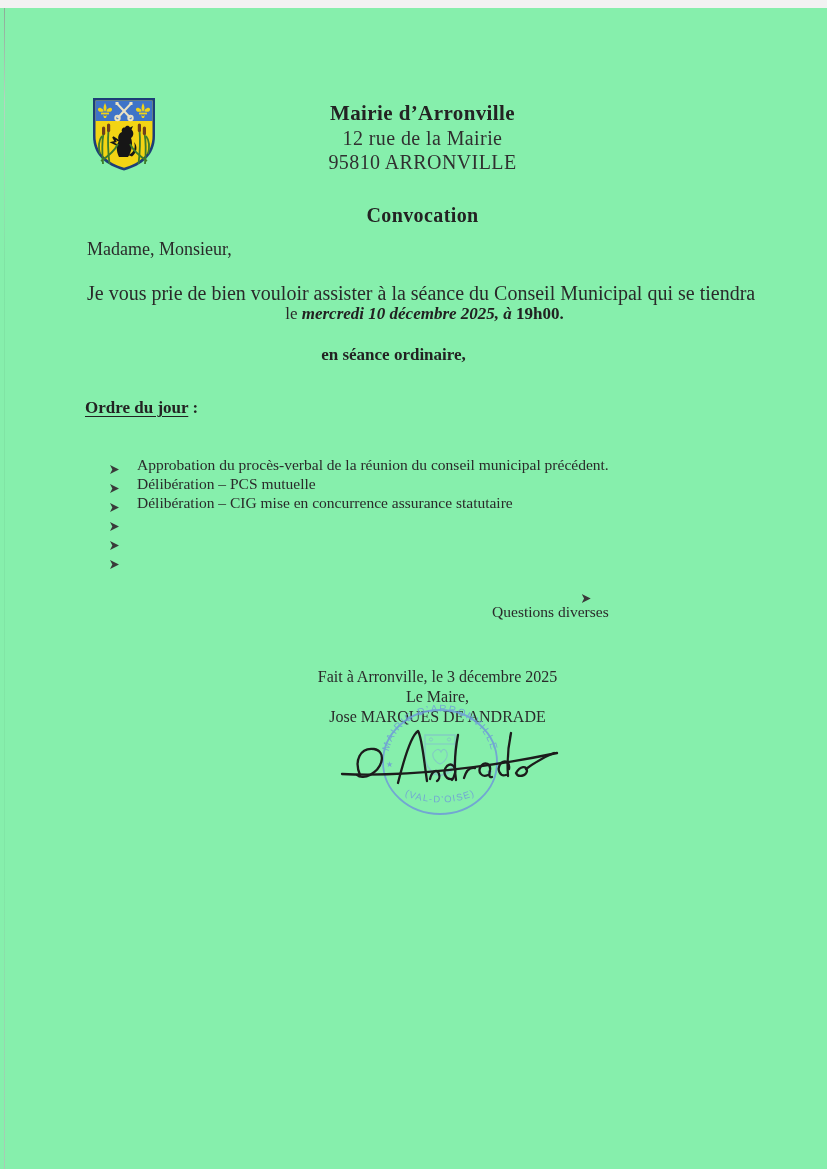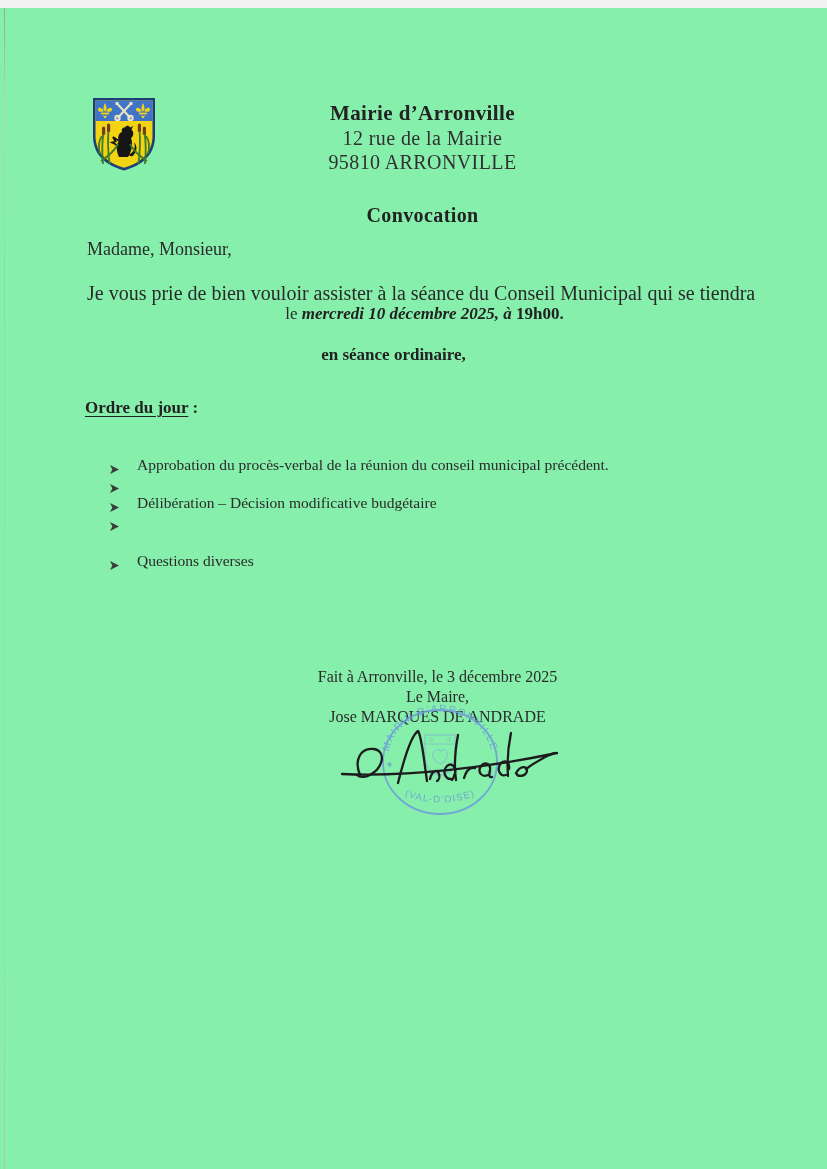--- a/index.html
+++ b/index.html
@@ -36,21 +36,21 @@
   .intro{left:87px;top:274px;width:700px;font-size:20px;white-space:nowrap;}
   .dateline{left:11px;top:296px;width:827px;text-align:center;font-size:17px;white-space:nowrap;}
   .dateline .b{font-weight:bold;color:#222;font-style:italic;}
   .dateline .u{font-weight:bold;color:#222;text-underline-offset:2px;}
   .session{left:-20px;top:337px;width:827px;text-align:center;
     font-size:17px;font-weight:bold;color:#222;}
   .agenda-head{left:85px;top:390px;font-size:17px;font-weight:bold;color:#222;text-align:right;}
   .agenda-head .u{text-decoration:underline;text-underline-offset:3px;}
   .agenda{left:110px;top:447px;}
   .agenda-row{display:flex;align-items:flex-end;height:19px;font-size:15.5px;white-space:nowrap;}
-  .agenda-row.extra{margin-top:20px;}
+  .agenda-row.extra{margin-top:20px;flex-direction:column;}
   .bullet{
     flex:0 0 auto;width:9px;height:9px;margin:5px 18px 0 0;background:#3a3a3a;
     clip-path:polygon(0 0, 100% 50%, 0 100%, 26% 50%);
   }
   
   .closing{left:24px;top:659px;width:827px;text-align:center;font-size:16px;line-height:20px;}
   .stamp-area{left:330px;top:675px;width:250px;height:150px;}
 </style>
 </head>
 <body>
@@ -131,24 +131,31 @@
 
   <div class="abs agenda-head"><span class="u">Ordre du jour</span><span> :</span></div>
 
   <div class="abs agenda">
     <div class="agenda-row">
         <span class="bullet"></span>
         <span>Approbation du procès-verbal de la réunion du conseil municipal précédent.</span>
       </div>
     <div class="agenda-row">
         <span class="bullet"></span>
-      </div>
-    <div class="agenda-row">
-        <span class="bullet"></span>
-        <span>Délibération – Décision modificative budgétaire</span>
+        <span>Délibération – PCS mutuelle</span>
+      </div>
+    <div class="agenda-row">
+        <span class="bullet"></span>
+        <span>Délibération – CIG mise en concurrence assurance statutaire</span>
+      </div>
+    <div class="agenda-row">
+        <span class="bullet"></span>
+      </div>
+    <div class="agenda-row">
+        <span class="bullet"></span>
       </div>
     <div class="agenda-row">
         <span class="bullet"></span>
       </div>
     <div class="agenda-row extra">
         <span class="bullet"></span>
         <span>Questions diverses</span>
       </div>
   </div>
 

